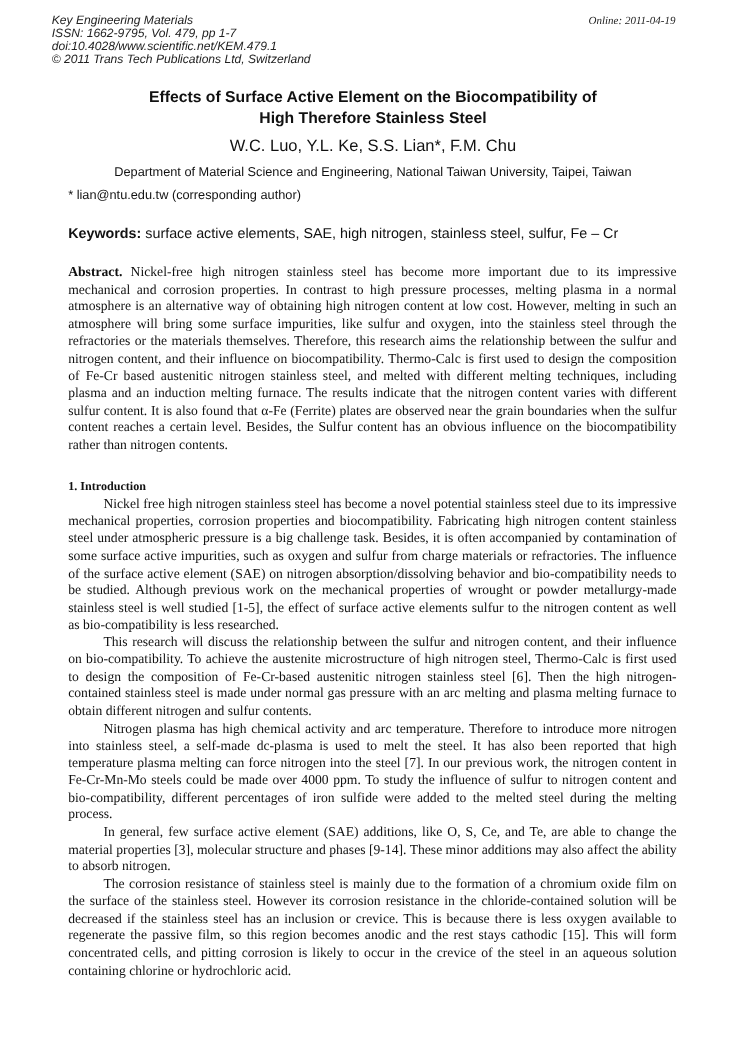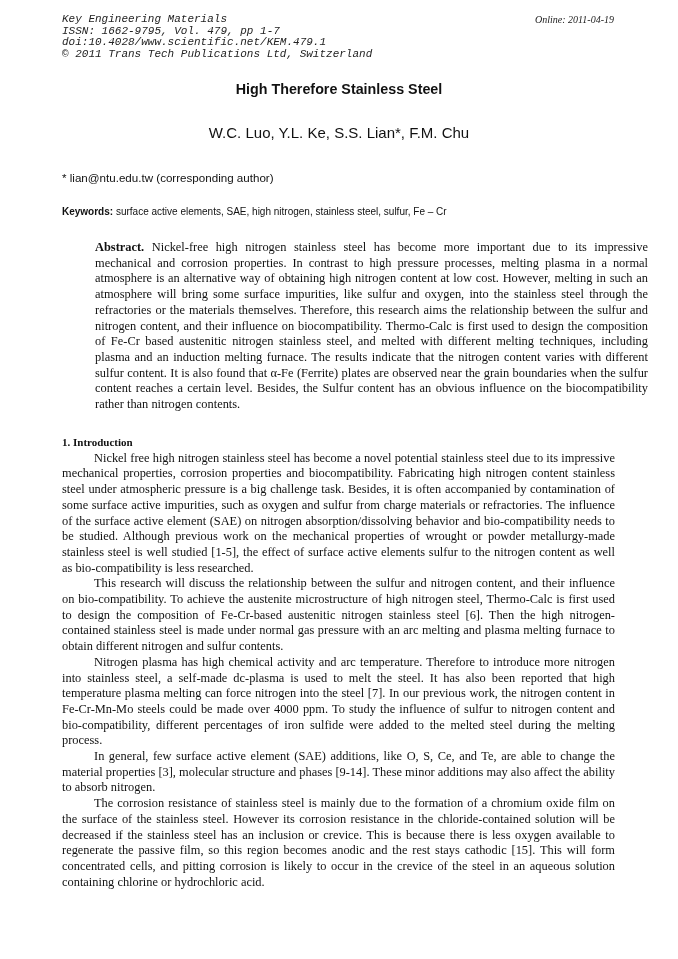--- a/index.html
+++ b/index.html
@@ -1,51 +1,53 @@
 <!DOCTYPE html>
 <html><head>
 <meta charset="utf-8">
 <style>
   html, body { margin: 0; padding: 0; background: #ffffff; }
   body { width: 678px; height: 959px; position: relative; overflow: hidden; color: #111; }
   .page { position: absolute; left: 0; top: 0; width: 678px; height: 959px; }
-  .hdr-left { position: absolute; left: 62px; top: 14px; font-family: Liberation Mono, monospace; font-style: italic; font-size: 11px; line-height: 11.5px; color: #222; }
+  .hdr-left { position: absolute; left: 47px; top: 14px; font-family: Liberation Sans, sans-serif; font-style: italic; font-size: 11px; line-height: 11.5px; color: #222; }
   .hdr-right { position: absolute; right: 64px; top: 14px; font-family: "Liberation Serif", serif; font-style: italic; font-size: 10px; line-height: 11.5px; color: #222; }
   .title { position: absolute; left: 62px; width: 554px; top: 80px; text-align: center; font-family: "Liberation Sans", sans-serif; font-weight: bold; font-size: 14.3px; line-height: 19px; color: #111; }
   .authors { position: absolute; left: 62px; width: 554px; top: 124px; text-align: center; font-family: "Liberation Sans", sans-serif; font-size: 15px; line-height: 18px; }
   .affil { position: absolute; left: 62px; width: 554px; top: 150px; text-align: center; font-family: "Liberation Sans", sans-serif; font-size: 11.6px; line-height: 14px; }
   .email { position: absolute; left: 62px; width: 554px; top: 171px; text-align: left; font-family: "Liberation Sans", sans-serif; font-size: 11.6px; line-height: 14px; }
-  .keywords { position: absolute; left: 62px; width: 554px; top: 205px; font-family: "Liberation Sans", sans-serif; font-size: 10px; line-height: 14px; }
+  .keywords { position: absolute; left: 62px; width: 554px; top: 205px; font-family: "Liberation Sans", sans-serif; font-size: 13px; line-height: 14px; }
   .keywords b { font-weight: bold; }
   .body-text { position: absolute; left: 62px; width: 553px; font-family: "Liberation Serif", serif; font-size: 12.4px; line-height: 15.7px; text-align: justify; }
-  .abstract { top: 240px; margin-left: 33px; }
+  .abstract { top: 240px; }
   .intro { top: 435px; }
   .intro h2 { margin: 0; font-size: 11px; font-weight: bold; line-height: 15.7px; }
   .intro p { margin: 0; text-indent: 32px; }
   .abstract p { margin: 0; }
   .abstract b { font-weight: bold; }
 </style>
 </head>
 <body>
 
 <div class="page">
 
   <div class="hdr-left">
     <div>Key Engineering Materials</div>
     <div>ISSN: 1662-9795, Vol. 479, pp 1-7</div>
     <div>doi:10.4028/www.scientific.net/KEM.479.1</div>
     <div>© 2011 Trans Tech Publications Ltd, Switzerland</div>
   </div>
   <div class="hdr-right">Online: 2011-04-19</div>
 
   <div class="title">
+    <div>Effects of Surface Active Element on the Biocompatibility of</div>
     <div>High Therefore Stainless Steel</div>
   </div>
 
   <div class="authors">W.C. Luo, Y.L. Ke, S.S. Lian*, F.M. Chu</div>
+  <div class="affil">Department of Material Science and Engineering, National Taiwan University, Taipei, Taiwan</div>
   <div class="email">* lian@ntu.edu.tw (corresponding author)</div>
 
   <div class="keywords"><b>Keywords:</b><span> surface active elements, SAE, high nitrogen, stainless steel, sulfur, Fe – Cr</span></div>
 
   <div class="body-text abstract">
     <p><b>Abstract.</b><span> Nickel-free high nitrogen stainless steel has become more important due to its impressive mechanical and corrosion properties. In contrast to high pressure processes, melting plasma in a normal atmosphere is an alternative way of obtaining high nitrogen content at low cost. However, melting in such an atmosphere will bring some surface impurities, like sulfur and oxygen, into the stainless steel through the refractories or the materials themselves. Therefore, this research aims the relationship between the sulfur and nitrogen content, and their influence on biocompatibility. Thermo-Calc is first used to design the composition of Fe-Cr based austenitic nitrogen stainless steel, and melted with different melting techniques, including plasma and an induction melting furnace. The results indicate that the nitrogen content varies with different sulfur content. It is also found that α-Fe (Ferrite) plates are observed near the grain boundaries when the sulfur content reaches a certain level. Besides, the Sulfur content has an obvious influence on the biocompatibility rather than nitrogen contents.</span></p>
   </div>
 
   <div class="body-text intro">
     <h2>1.  Introduction</h2>

